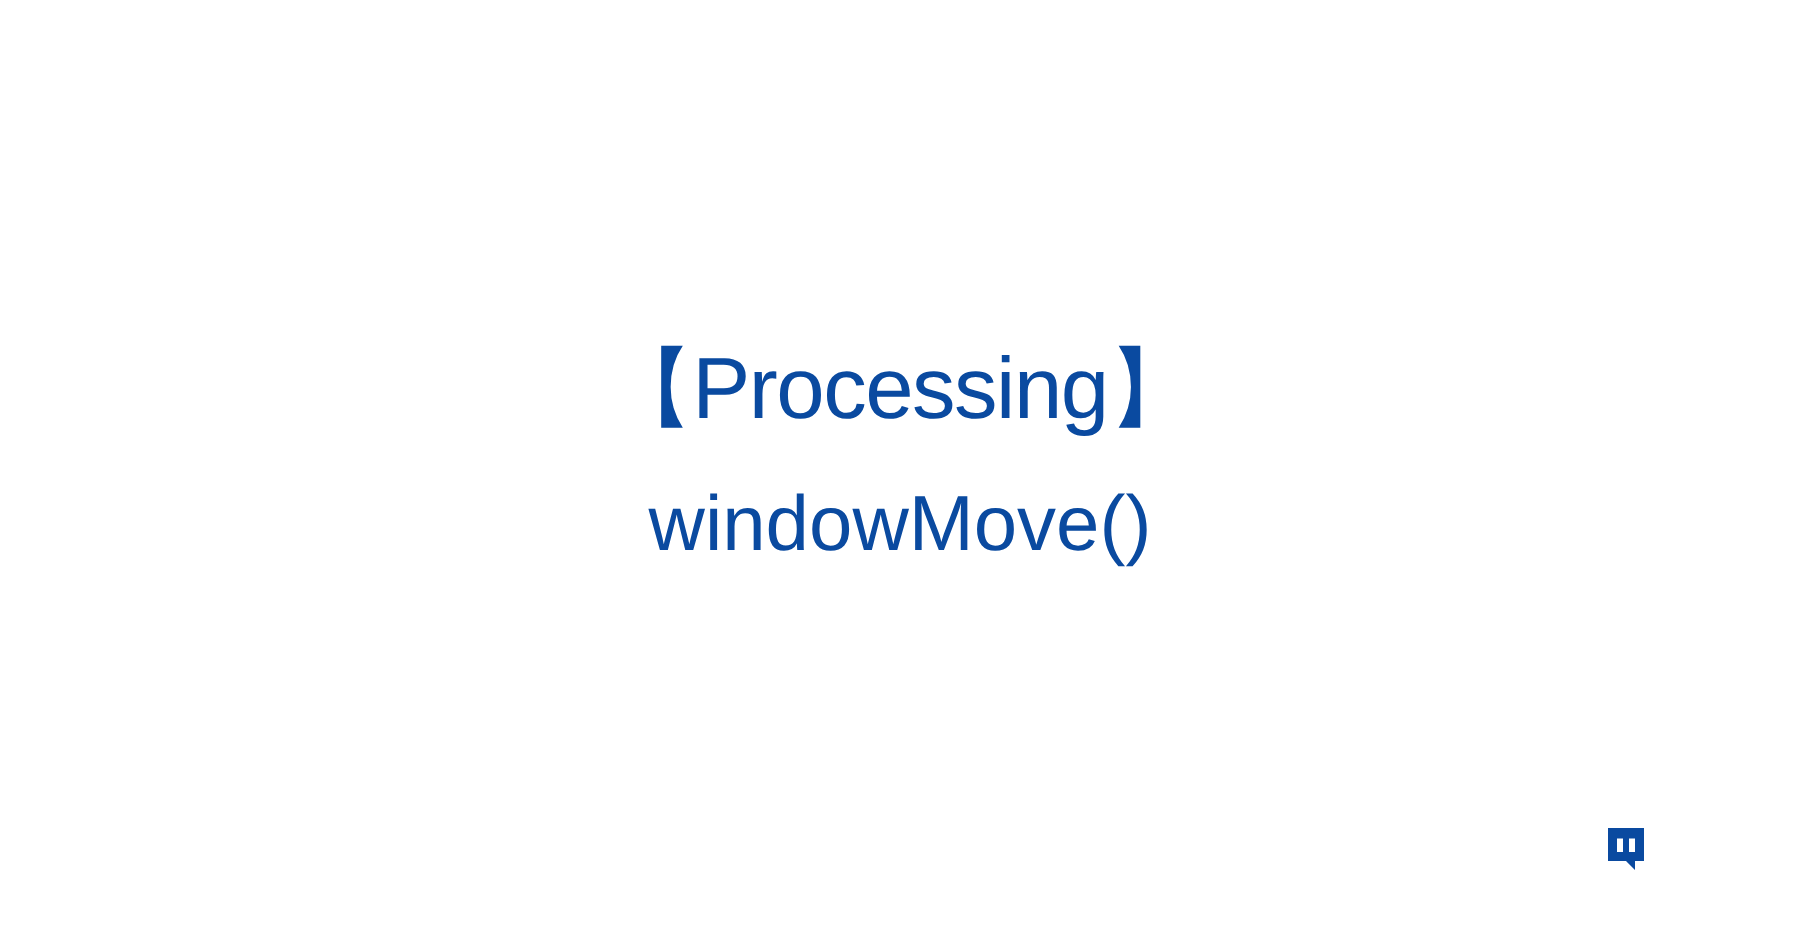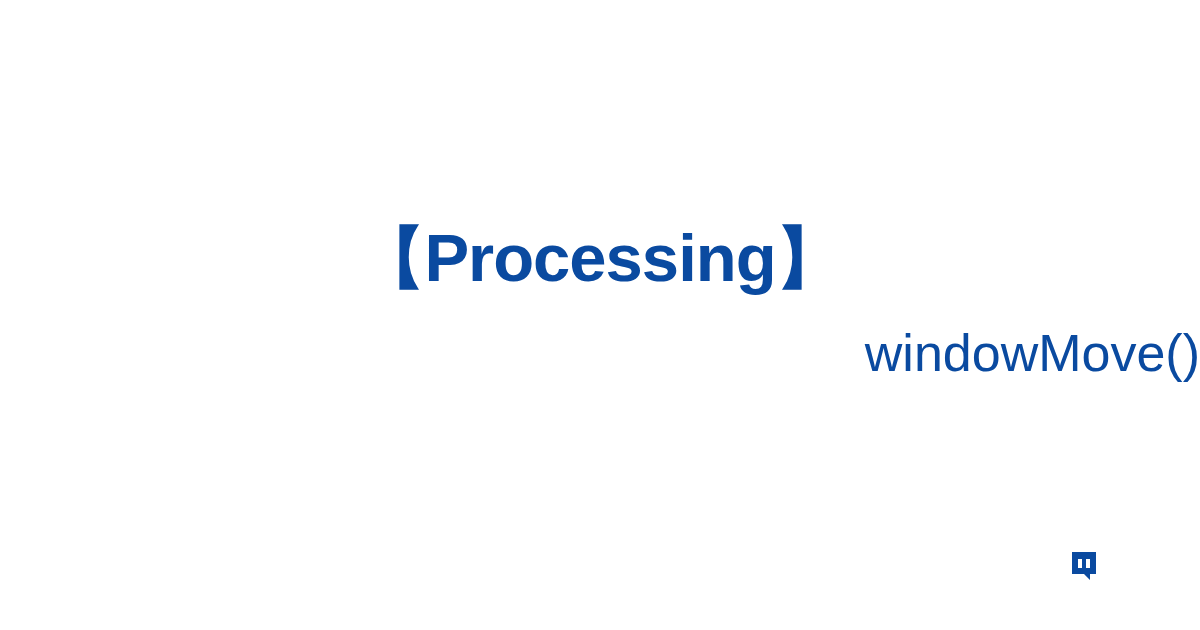--- a/index.html
+++ b/index.html
@@ -18,32 +18,31 @@
   .content {
     position: absolute;
     top: 50%;
     left: 50%;
     transform: translate(-50%, -58%);
     text-align: center;
     width: 100%;
   }
   .title {
     color: #0a4aa0;
-    font-size: 67px;
-    font-weight: 700;
+    font-size: 58px;
+    font-weight: 400;
     line-height: 1.2;
     letter-spacing: -1px;
   }
   .subtitle {
     color: #0a4aa0;
     font-size: 52px;
     font-weight: 500;
     margin-top: 24px;
     line-height: 1.2;
-    text-align: right;
   }
   .logo {
     position: absolute;
     bottom: 46px;
     right: 102px;
     width: 28px;
     height: 32px;
   }
   .logo svg {
     width: 100%;

